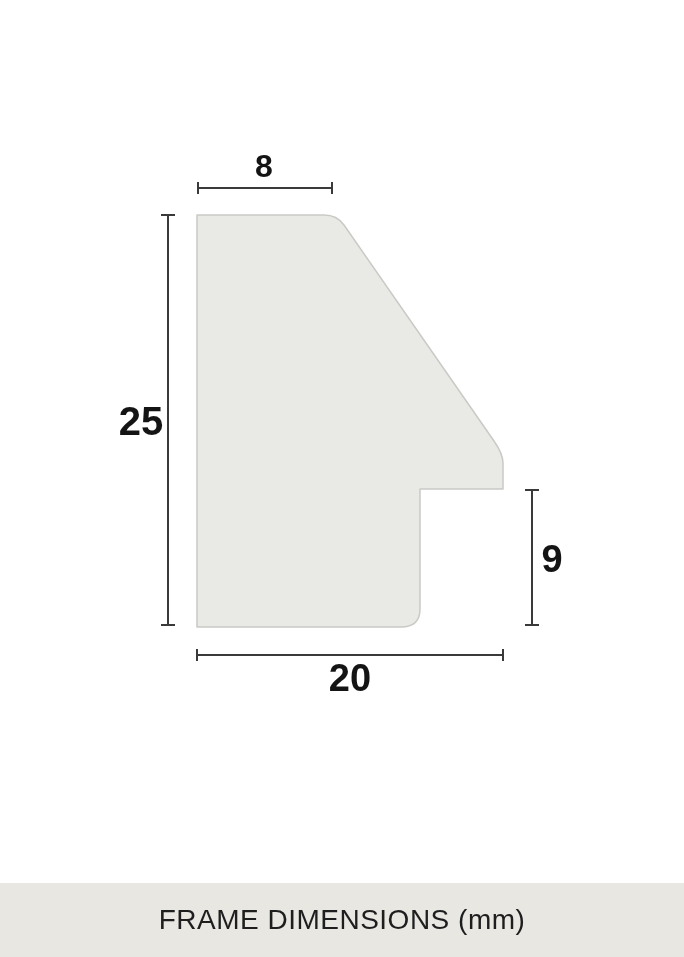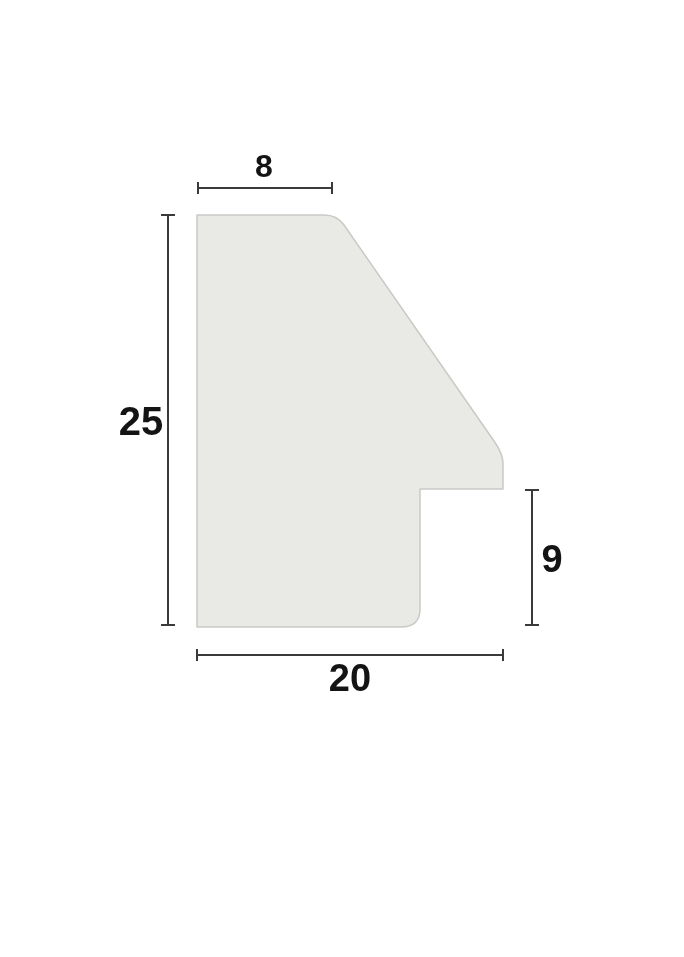--- a/index.html
+++ b/index.html
@@ -111,14 +111,17 @@
 
     <g>
       <line class="dim-line" x1="197" y1="655" x2="503" y2="655"></line>
       <line class="dim-line" x1="197" y1="649" x2="197" y2="661"></line>
       <line class="dim-line" x1="503" y1="649" x2="503" y2="661"></line>
       <text class="dim-label dim-label--bottom" x="350" y="691">20</text>
     </g>
 
   </svg>
 
+  <div class="footer-band">
+    <span class="footer-caption">FRAME DIMENSIONS (mm)</span>
+  </div>
 
 </div>
 
 </body></html>

